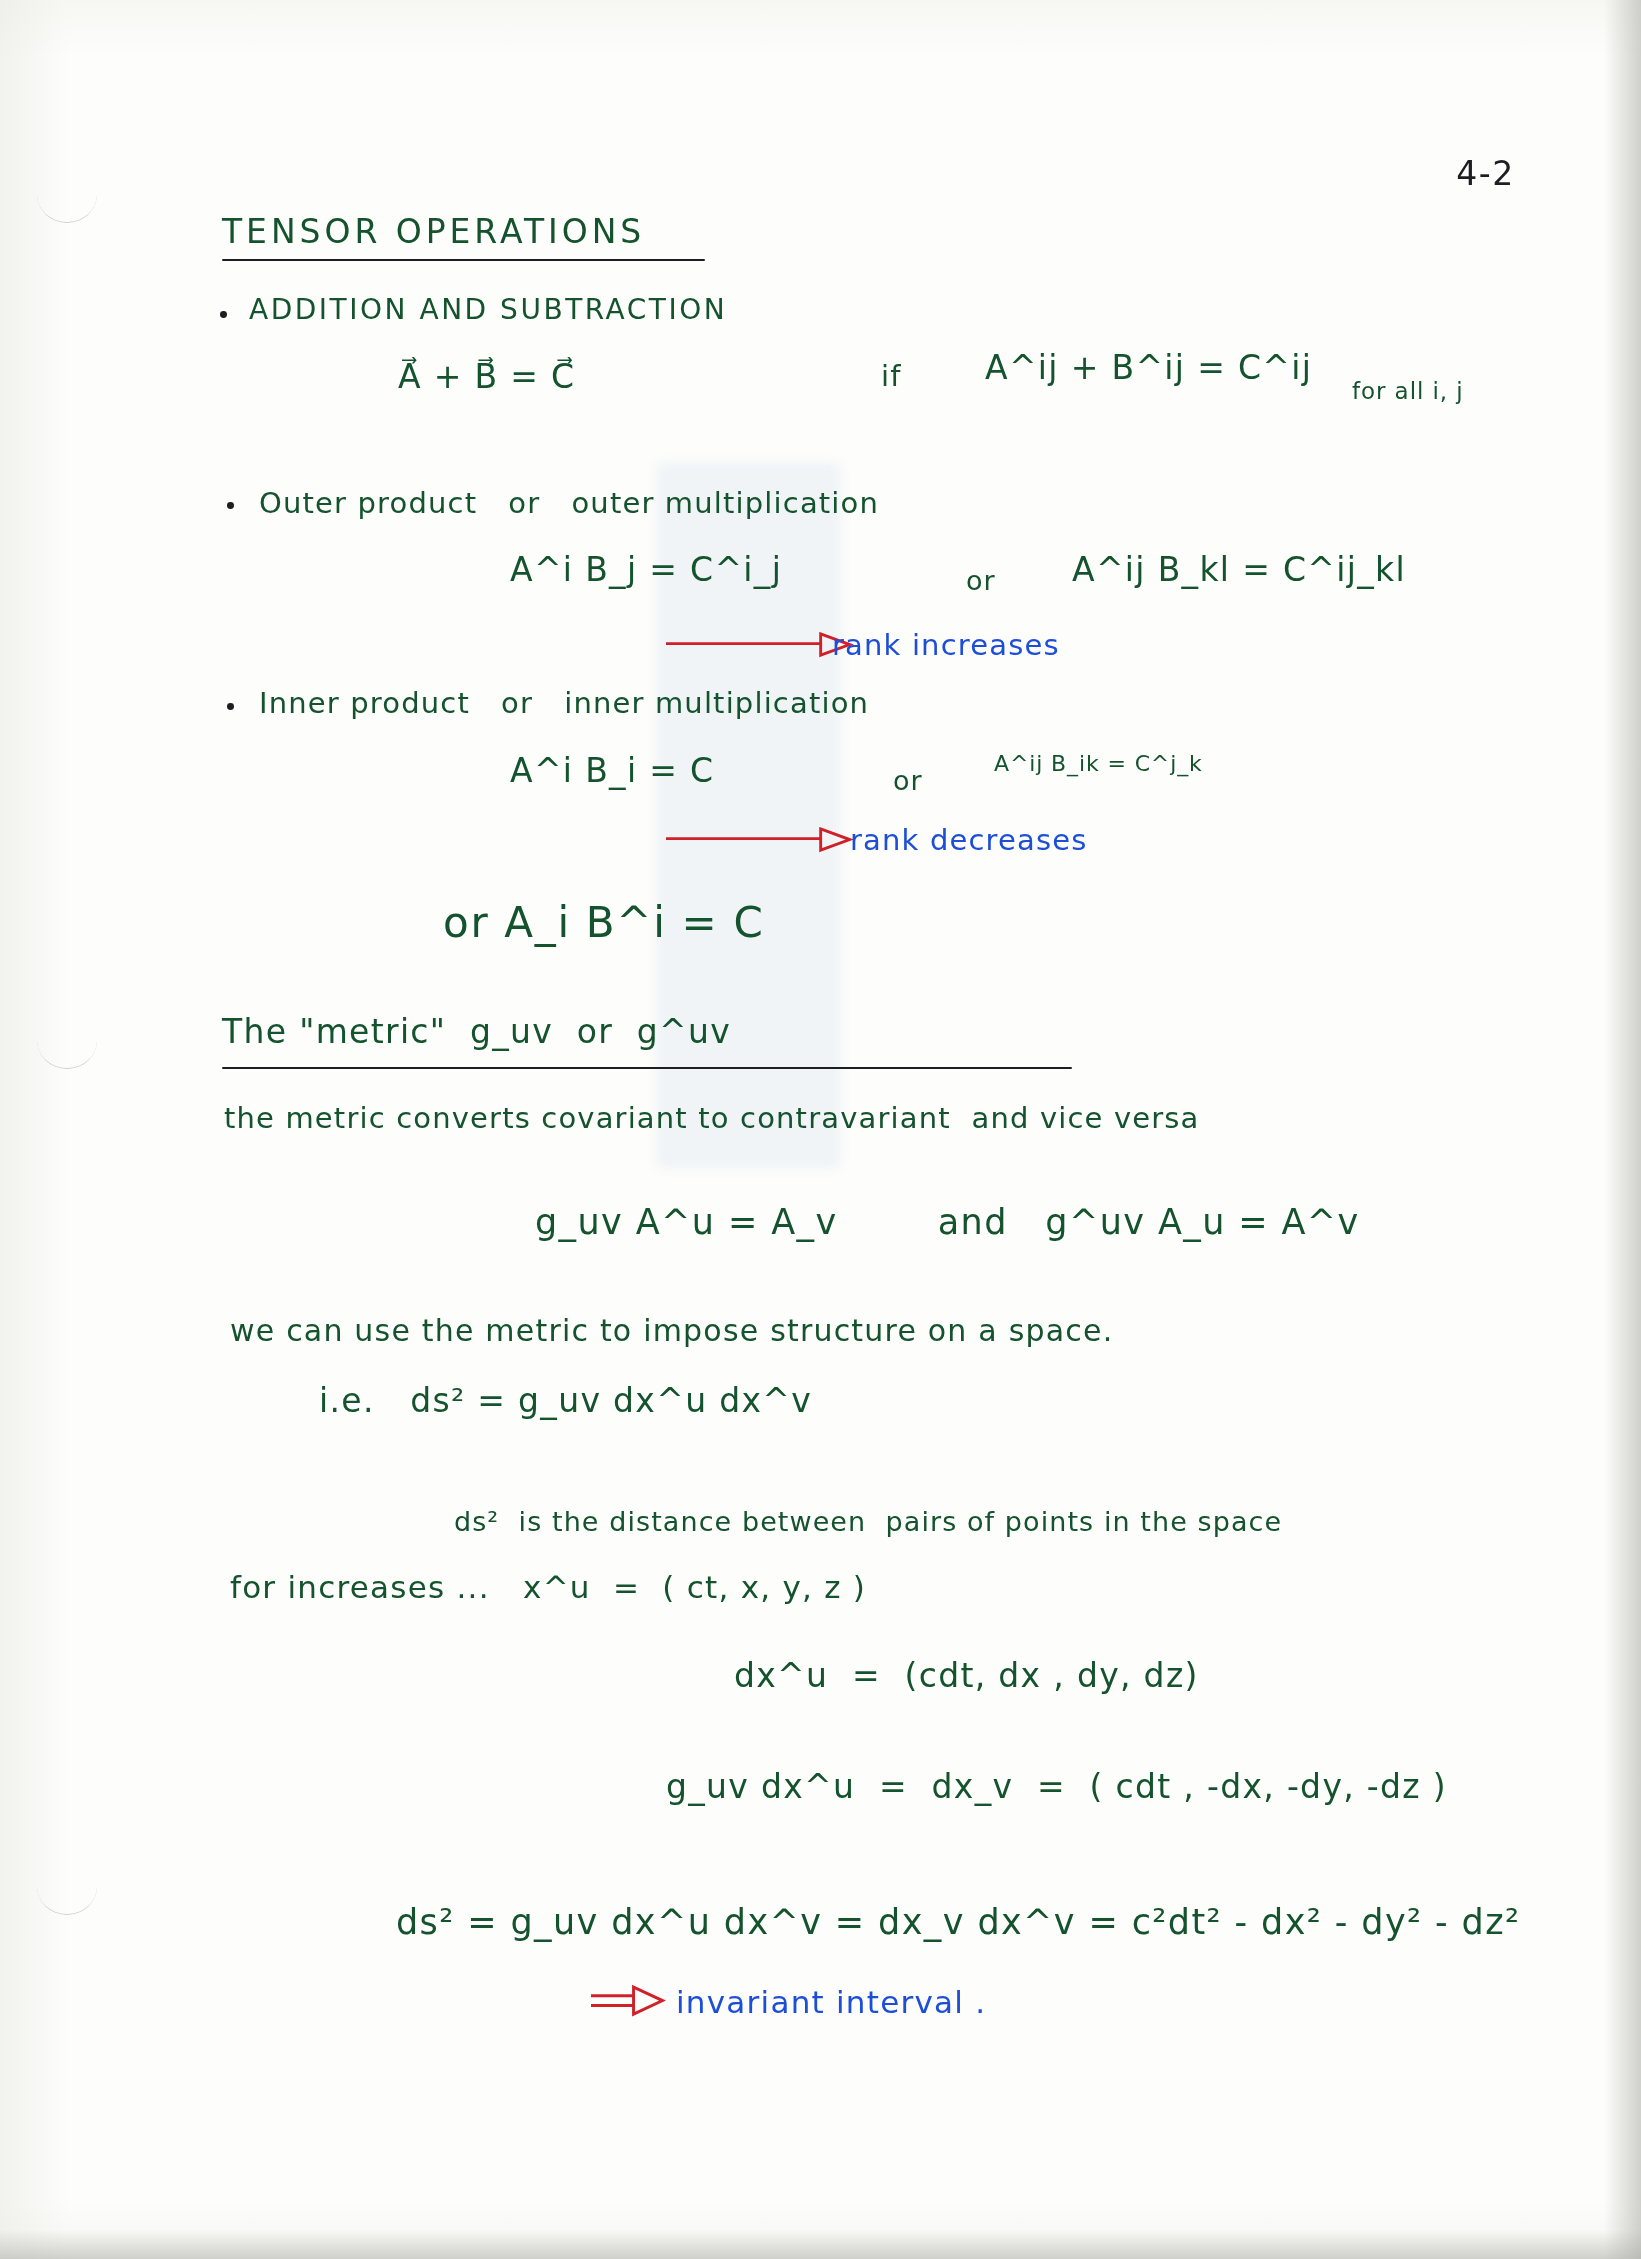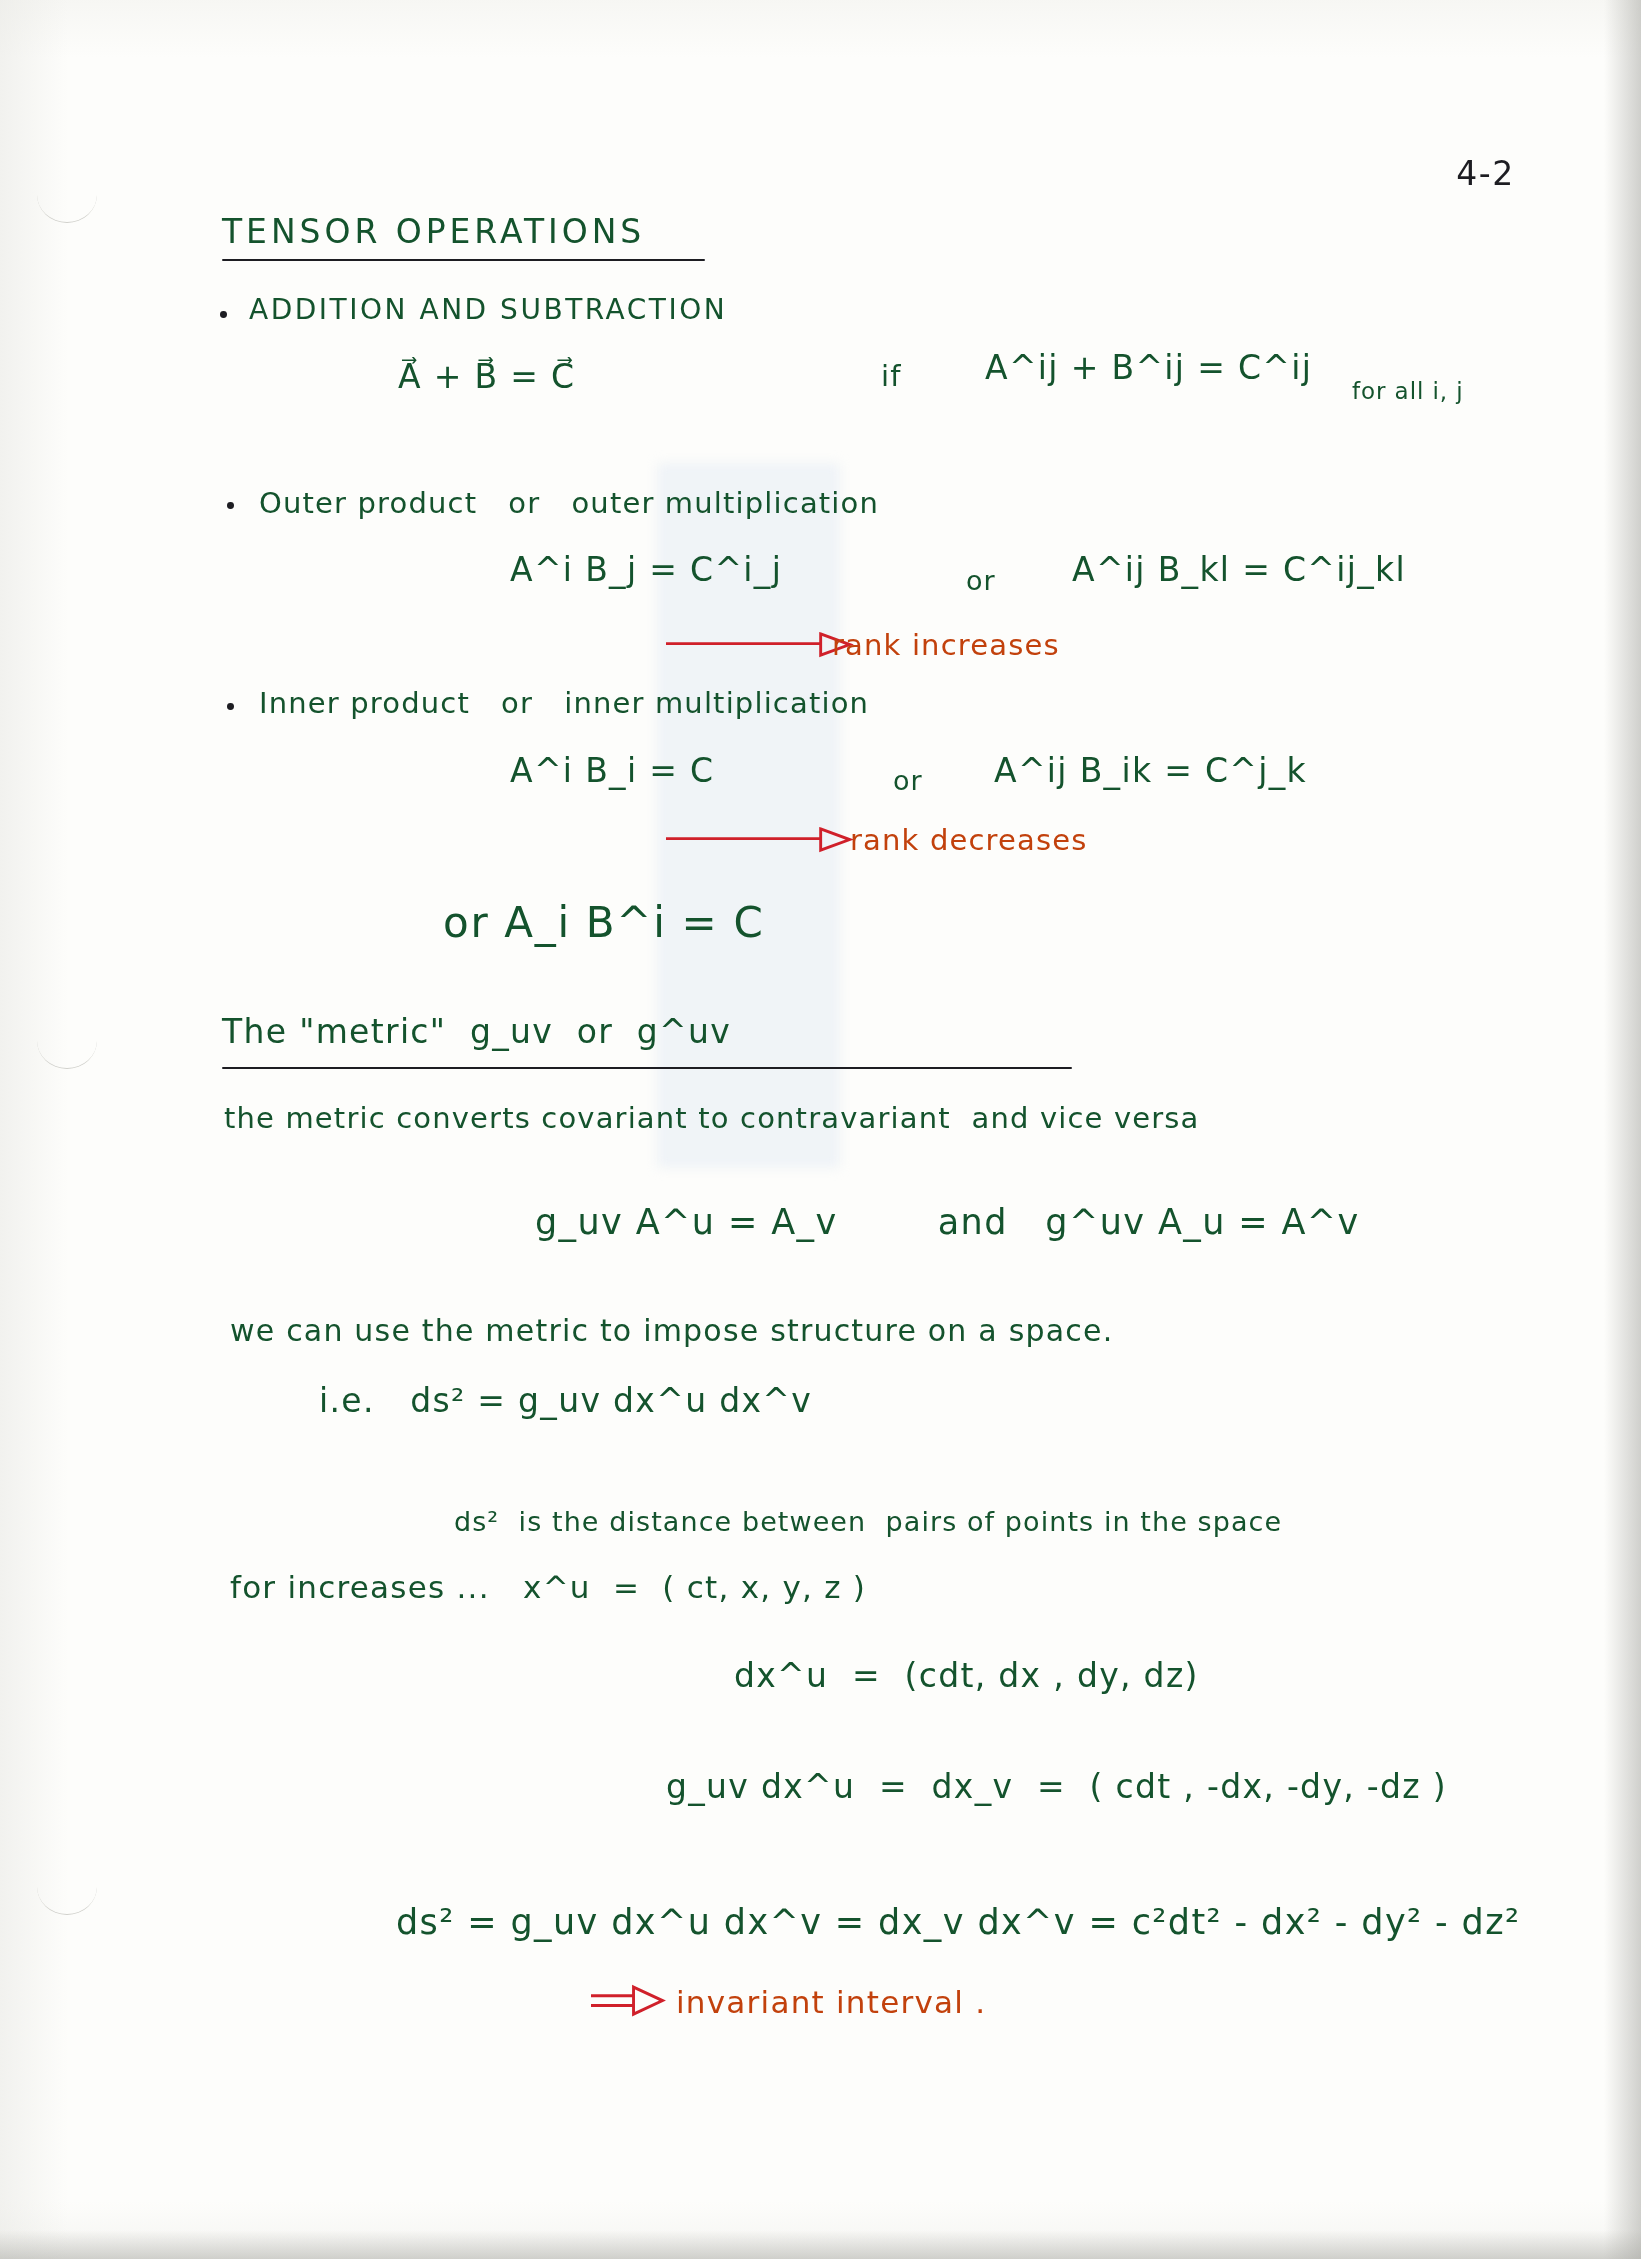--- a/index.html
+++ b/index.html
@@ -70,21 +70,21 @@
   .hole.h3 { top: 1881px; }
 
   
   .hw {
     position: absolute;
     color: #14532d;
     font-family: "DejaVu Sans", sans-serif;
     white-space: pre;
     letter-spacing: 0.04em;
   }
-  .ink-red { color: #c2410c; }
+  .ink-red { color: #1d4ed8; }
   .sc { font-variant: small-caps; text-transform: uppercase; }
 
   .under {
     position: absolute;
     background: #1d1d22;
     height: 1.9px;
     border-radius: 1.9px;
   }
 
   .bullet {
@@ -148,21 +148,21 @@
     <line x1="0" y1="16" x2="160" y2="16" stroke="#d0202a" stroke-width="3"></line>
     <polygon points="160,6 190,17 160,28" fill="none" stroke="#d0202a" stroke-width="3"></polygon>
   </svg>
   <div class="hw ink-red" style="left:832px; top:628px; font-size:29px;">rank increases</div>
 
   <div class="bullet" style="left:227px; top:703px;"></div>
   <div class="hw" style="left:259px; top:686px; font-size:29px;">Inner product   or   inner multiplication</div>
 
   <div class="hw" style="left:510px; top:751px; font-size:33px;">A^i B_i = C</div>
   <div class="hw" style="left:893px; top:765px; font-size:27px;">or</div>
-  <div class="hw" style="left:994px; top:751px; font-size:33px;">A^ij B_ik = C^j_k</div>
+  <div class="hw" style="left:994px; top:751px; font-size:22px;">A^ij B_ik = C^j_k</div>
 
   <svg class="arrow-svg" style="left:666px; top:823px;" width="203" height="39" viewBox="0 0 210 40">
     <line x1="0" y1="16" x2="160" y2="16" stroke="#d0202a" stroke-width="3"></line>
     <polygon points="160,6 190,17 160,28" fill="none" stroke="#d0202a" stroke-width="3"></polygon>
   </svg>
   <div class="hw ink-red" style="left:850px; top:823px; font-size:29px;">rank decreases</div>
 
   <div class="hw" style="left:415px; top:898px; font-size:42px;margin-left:28px;">or A_i B^i = C</div>
 
   <div class="hw" style="left:222px; top:1012px; font-size:33px;">The "metric"  g_uv  or  g^uv</div>

